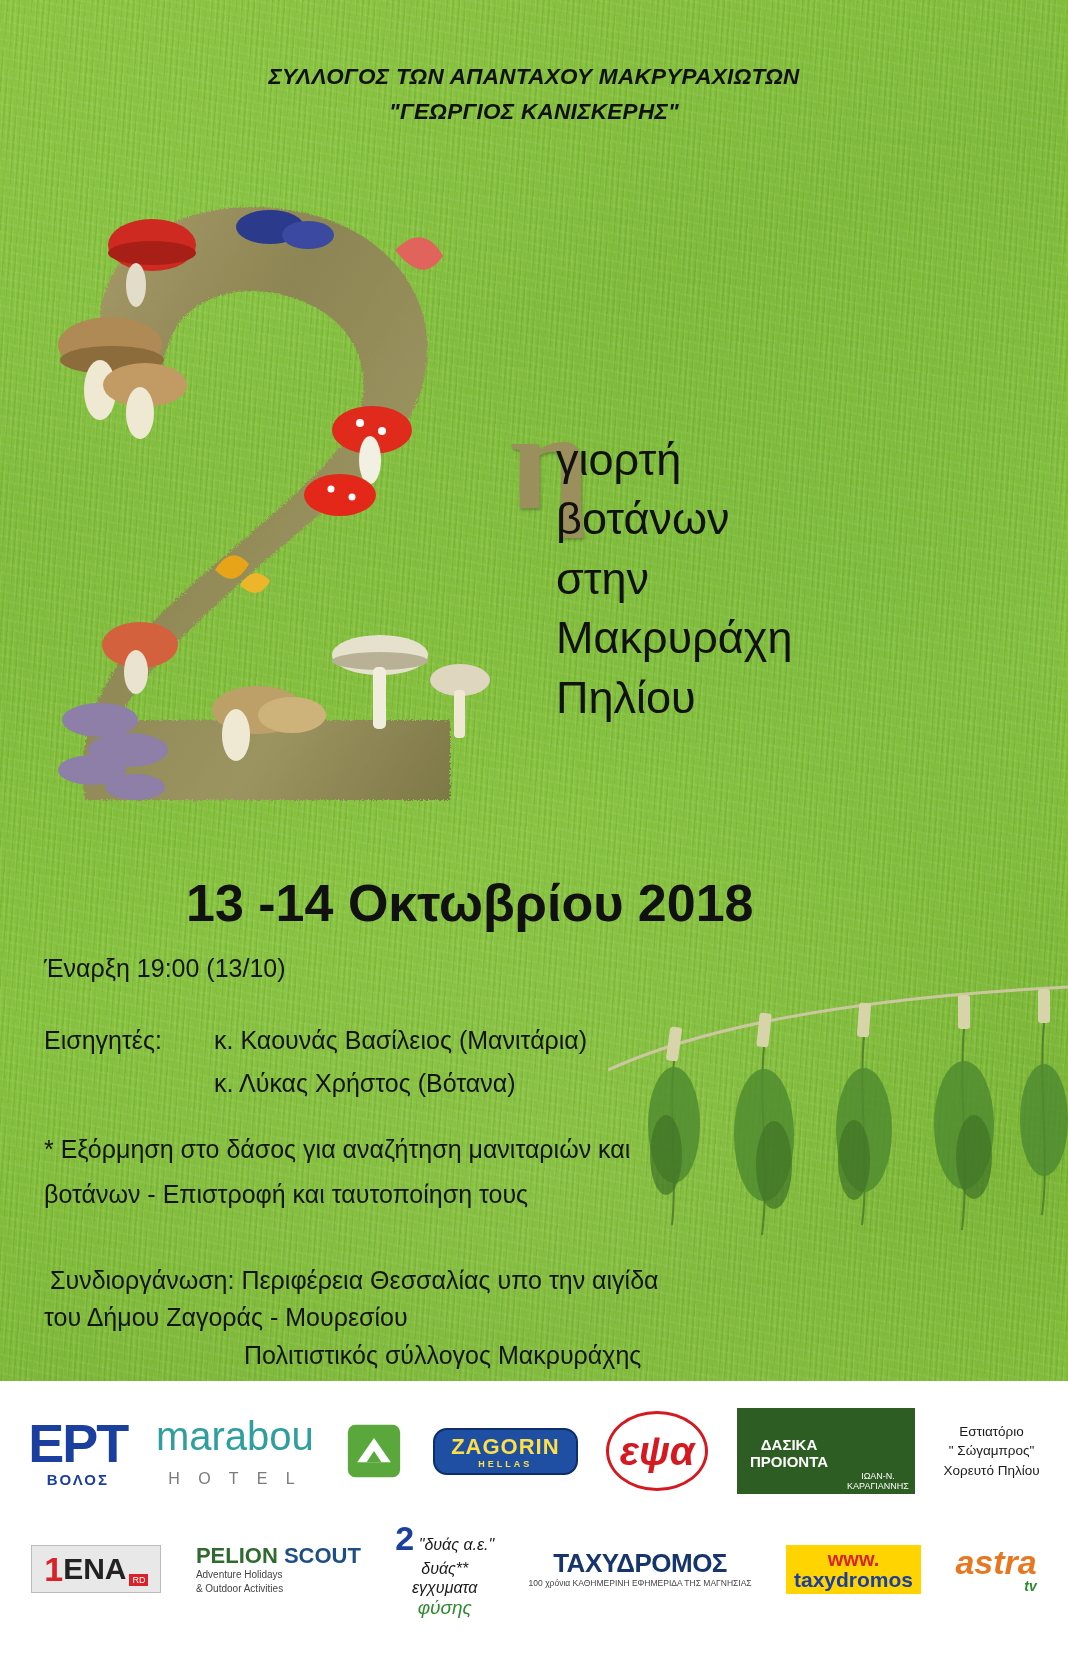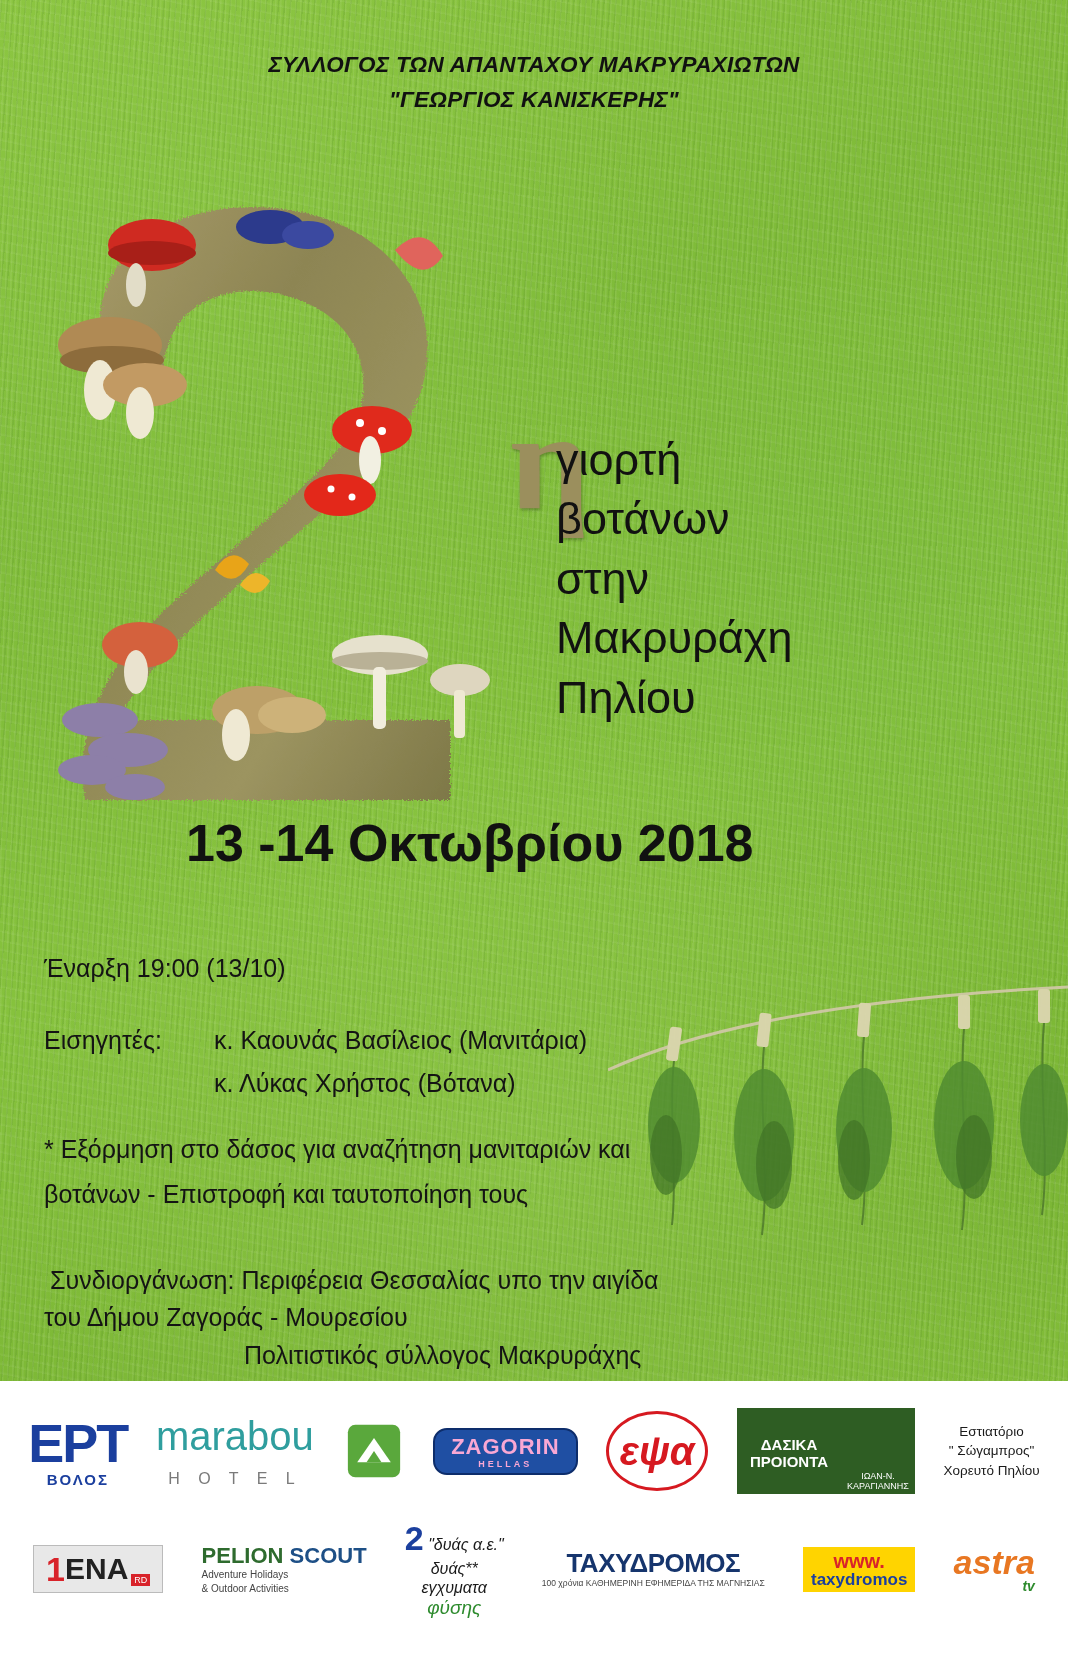--- a/index.html
+++ b/index.html
@@ -27,21 +27,21 @@
     inset: 0;
     background-image:
       repeating-linear-gradient(92deg, rgba(255,255,255,0.07) 0px, rgba(255,255,255,0.07) 1px, rgba(0,0,0,0) 2px, rgba(0,0,0,0) 5px),
       repeating-linear-gradient(-85deg, rgba(40,90,20,0.10) 0px, rgba(40,90,20,0.10) 1px, rgba(0,0,0,0) 2px, rgba(0,0,0,0) 6px),
       repeating-linear-gradient(12deg, rgba(255,255,255,0.05) 0px, rgba(255,255,255,0.05) 1px, rgba(0,0,0,0) 3px, rgba(0,0,0,0) 9px);
     pointer-events: none;
   }
 
   .org-header {
     position: absolute;
-    top: 48px;
+    top: 60px;
     left: 0;
     width: 100%;
     text-align: center;
     color: #111111;
     font-weight: bold;
     font-style: italic;
     font-size: 22.5px;
     letter-spacing: 0.3px;
     line-height: 1.55;
   }
@@ -79,21 +79,21 @@
     color: #111111;
     font-size: 45px;
     font-weight: 500;
     line-height: 1.32;
   }
   .title-block div { white-space: nowrap; }
 
   .date-line {
     position: absolute;
     left: 186px;
-    top: 813px;
+    top: 873px;
     font-size: 52px;
     font-weight: bold;
     color: #111111;
   }
 
   .details {
     position: absolute;
     left: 44px;
     top: 950px;
     width: 980px;
@@ -150,21 +150,21 @@
     font-size: 11px;
     color: #222;
   }
 
   .logo-ert { color: #1b3f9e; font-weight: bold; font-size: 54px; letter-spacing: -2px; line-height: 1; font-family: "Liberation Sans", sans-serif; }
   .logo-ert small { display:block; font-size: 15px; letter-spacing: 2px; color: #1b3f9e; font-weight: bold; margin-top: 2px;}
   .logo-marabou { color: #2f9e9e; font-size: 40px; font-weight: 400; line-height: 1; }
   .logo-marabou small { display: block; font-size: 16px; letter-spacing: 7px; color: #7a7a7a; margin-top: 15px; }
   .logo-green-hotel { width: 62px; }
   .logo-zagorin {
-    background: #1f4fa3; color: #f9a8d4; border-radius: 14px; padding: 6px 16px 4px;
+    background: #1f4fa3; color: #fde047; border-radius: 14px; padding: 6px 16px 4px;
     font-weight: bold; font-size: 22px; letter-spacing: 1px; line-height: 1;
     border: 2px solid #0d2d6b;
   }
   .logo-zagorin small { display:block; font-size: 9px; letter-spacing: 3px; font-weight: bold; margin-top: 2px;}
   .logo-epsa {
     background: #ffffff; border: 3px solid #d61920; border-radius: 50%;
     width: 96px; height: 74px; display:flex; align-items:center; justify-content:center;
     color: #d61920; font-weight: bold; font-style: italic; font-size: 40px; line-height: 1;
   }
   .logo-dasika {
@@ -181,21 +181,21 @@
   .logo-pelion { color: #2e6b2e; font-weight: bold; font-size: 22px; line-height: 1.05; text-align: left;}
   .logo-pelion .scout { color:#1d4f86; }
   .logo-pelion small { display:block; font-weight: normal; font-size: 10px; color:#444; margin-top: 3px;}
   .logo-dyas { color: #1a1a1a; font-size: 16px; font-style: italic; line-height: 1.2; }
   .logo-dyas .big2 { font-size: 34px; color:#1b3f9e; font-weight: bold; font-style: normal;}
   .logo-dyas .fysis { color: #2e8b2e; font-style: italic; font-size: 19px; }
   .logo-taxydromos { color: #16356d; font-weight: bold; font-size: 26px; letter-spacing: -0.5px; line-height: 1;}
   .logo-taxydromos small { display:block; font-size: 8.5px; font-weight: normal; color:#444; letter-spacing: 0; margin-top: 3px;}
   .logo-www { background: #ffd400; padding: 4px 8px; }
   .logo-www .w { color: #d8232a; font-weight: bold; font-size: 20px; line-height:1; }
-  .logo-www .t { color: #1b3f9e; font-weight: bold; font-size: 17px; line-height:1; }
+  .logo-www .t { color: #1b3f9e; font-weight: bold; font-size: 21px; line-height:1; }
   .logo-astra { color: #e87722; font-weight: bold; font-size: 34px; font-style: italic; line-height: 1;}
   .logo-astra small { display:block; font-size: 14px; color:#2e8b2e; text-align:right; }
 </style>
 </head>
 <body>
 
 <div class="poster">
   <div class="grass-texture"></div>
 
   <div class="org-header">

